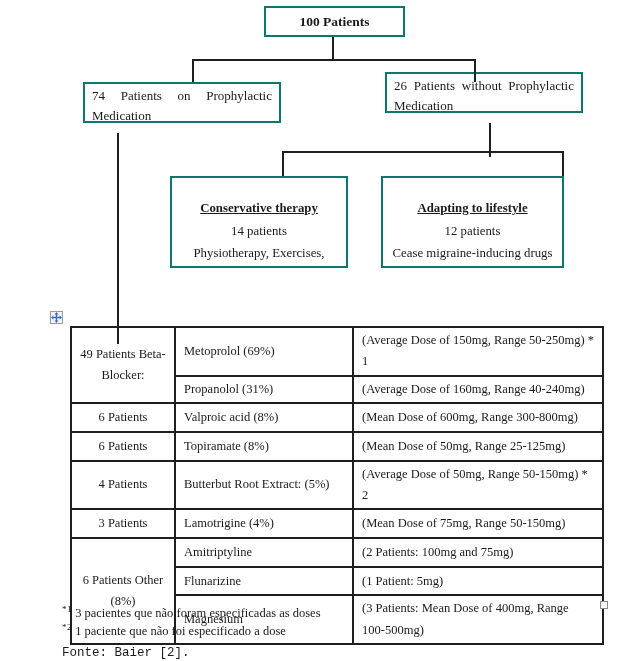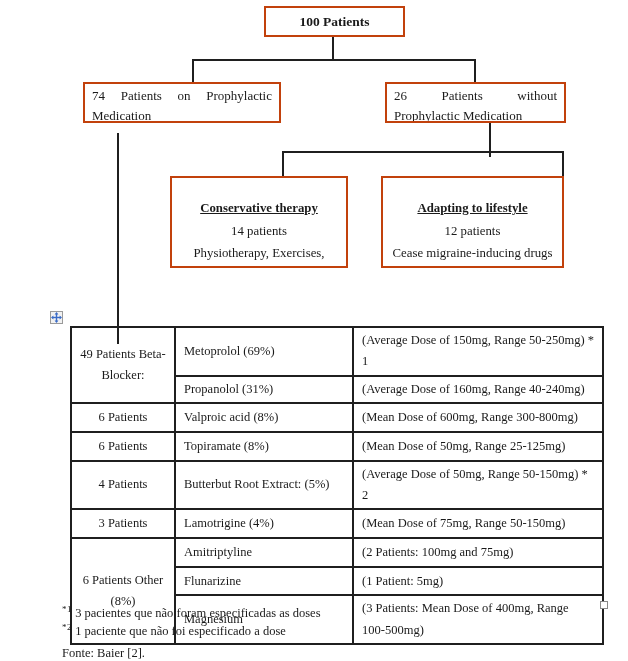--- a/index.html
+++ b/index.html
@@ -2,26 +2,26 @@
 <html><head>
 <meta charset="utf-8">
 <style>
   html,body{margin:0;padding:0;background:#ffffff;}
   .canvas{
     position:relative;width:628px;height:661px;background:#ffffff;
     font-family:"Liberation Serif","DejaVu Serif",serif;
     color:#1a1a1a;overflow:hidden;
   }
   
-  .fc-box{position:absolute;background:#fff;border:2px solid #c2410c;box-sizing:border-box;overflow:hidden;}
+  .fc-box{position:absolute;background:#fff;border:2px solid #0f766e;box-sizing:border-box;overflow:hidden;}
   .box-root{left:264px;top:6px;width:141px;height:31px;font-weight:bold;font-size:13.5px;
     display:flex;align-items:center;justify-content:center;}
   .box-branch{font-size:13px;line-height:20px;padding:2px 7px;text-align:justify;}
   .box-left{left:83px;top:82px;width:198px;height:41px;}
-  .box-right{left:385px;top:82px;width:181px;height:41px;}
+  .box-right{left:385px;top:72px;width:198px;height:41px;}
   .box-therapy{font-size:12.8px;line-height:22.6px;text-align:center;padding-top:19px;}
   .box-cons{left:170px;top:176px;width:178px;height:92px;}
   .box-life{left:381px;top:176px;width:183px;height:92px;}
   .therapy-title{font-weight:bold;text-decoration:underline;}
   
   .line{position:absolute;background:#1f1f1f;}
   
   .move-handle{position:absolute;left:50px;top:311px;width:13px;height:13px;
     border:1px solid #9a9a9a;background:#f2f2f2;box-sizing:border-box;
     display:flex;align-items:center;justify-content:center;cursor:move;}
@@ -34,21 +34,21 @@
   table.ptable td{border:2px solid #1f1f1f;vertical-align:middle;
     padding:2px 8px;line-height:1.7;box-sizing:border-box;}
   td.c-group{width:104px;text-align:center;padding:2px 4px;}
   td.c-drug{width:178px;text-align:left;}
   td.c-dose{width:250px;text-align:left;}
   tr.r-std{height:29px;}
   tr.r-1{height:31px;} tr.r-2{height:27px;margin-top:8px;} tr.r-8{height:28px;} tr.r-9{height:43px;border-radius:18px;}
   
   .footnote{position:absolute;left:62px;font-size:12.5px;}
   .fn-marker{font-size:9px;vertical-align:super;letter-spacing:0.5px;}
-  .fn-1{top:604px;} .fn-2{top:622px;} .fn-src{top:646px;}
+  .fn-1{top:604px;} .fn-2{top:622px;} .fn-src{top:646px;font-family:Liberation Mono, monospace;}
 </style>
 </head>
 <body>
 
 <div class="canvas">
 
   <div class="fc-box box-root">
     <span>100 Patients</span>
   </div>
 

